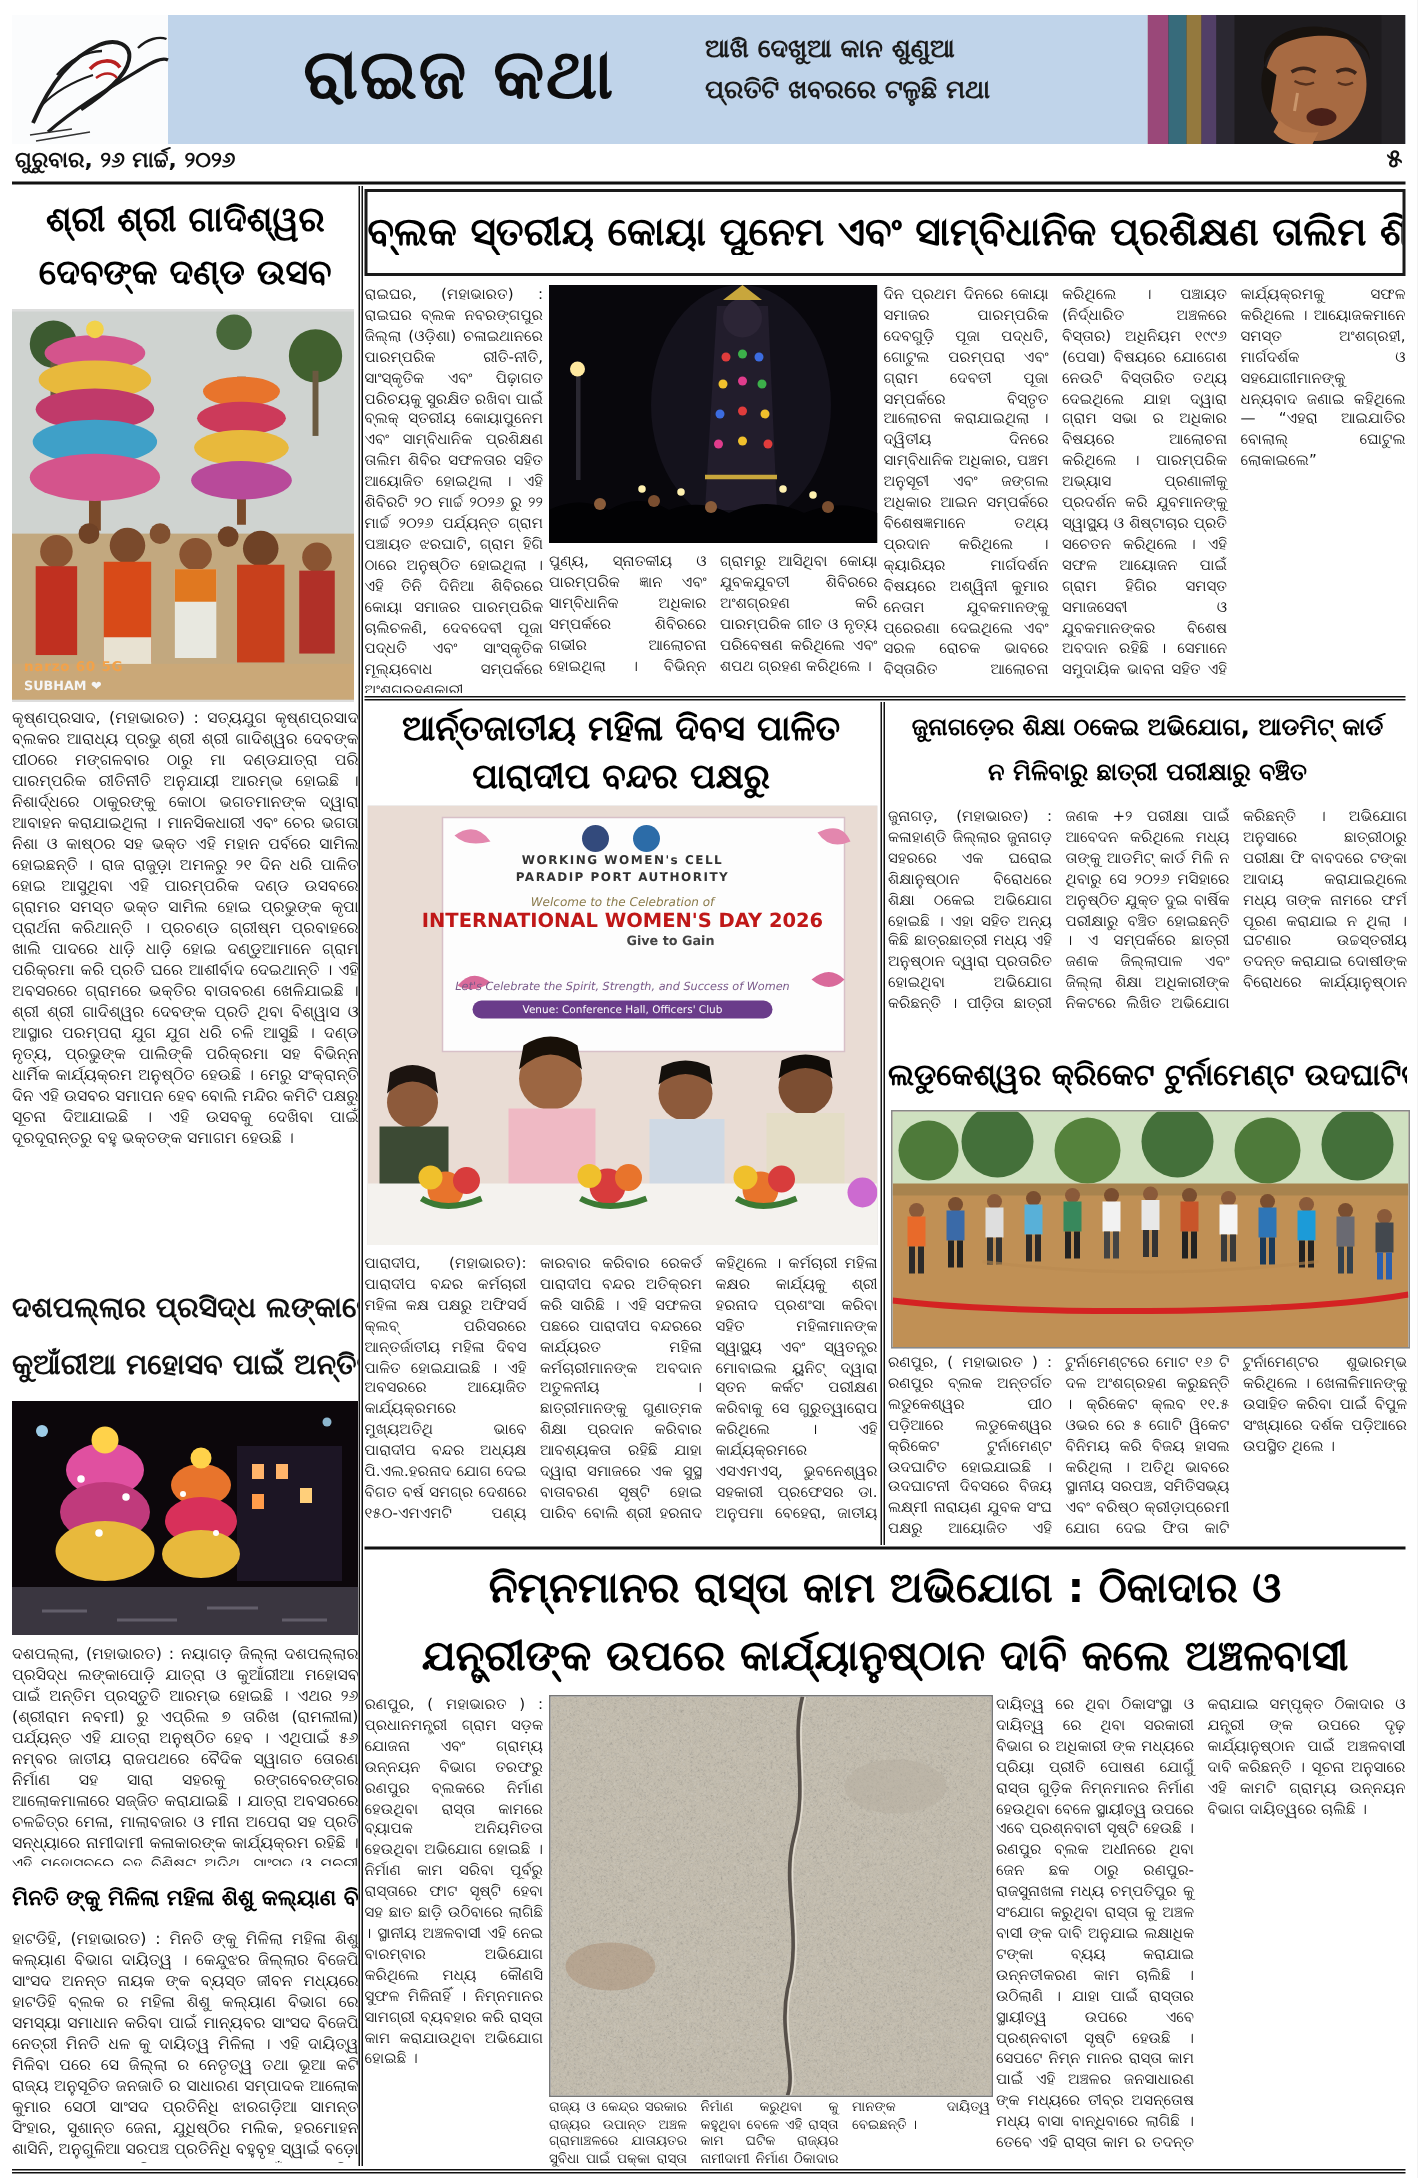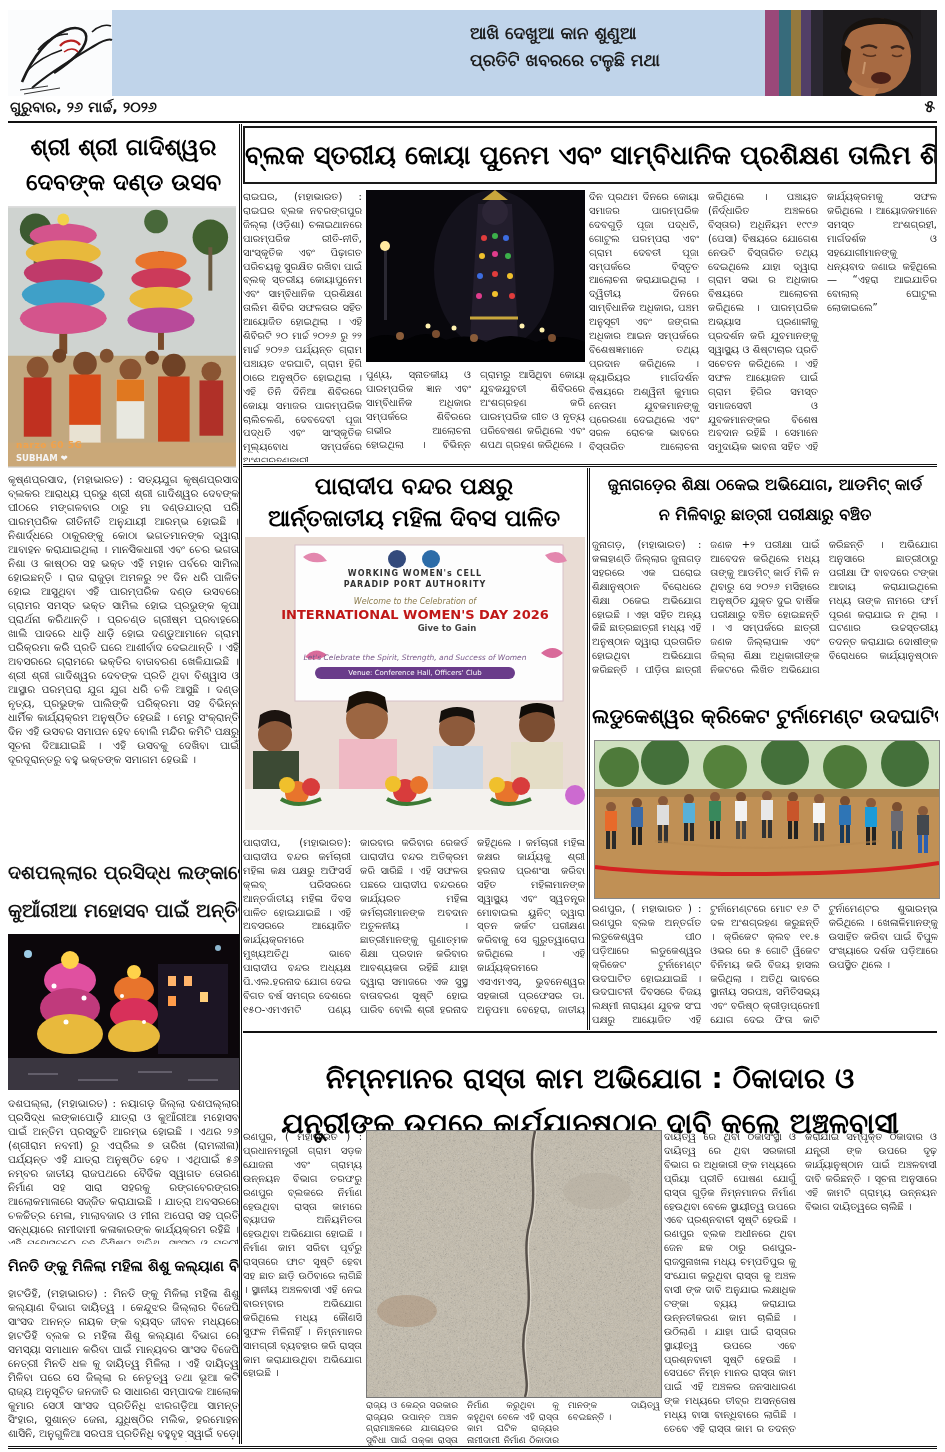--- a/index.html
+++ b/index.html
@@ -36,20 +36,21 @@
       <path d="M24,78 C42,62 66,48 86,36 C94,31 100,28 104,30" stroke="#1a1a1a" stroke-width="2.2" fill="none"></path>
       <path d="M30,40 C38,30 50,24 60,24" stroke="#1a1a1a" stroke-width="1.6" fill="none"></path>
       <path d="M20,60 C30,50 42,44 54,40" stroke="#1a1a1a" stroke-width="1.4" fill="none"></path>
       <path d="M52,36 C58,29 68,29 72,35" stroke="#b82020" stroke-width="2.4" fill="none"></path>
       <path d="M56,42 C61,38 67,38 70,42" stroke="#b82020" stroke-width="1.6" fill="none"></path>
       <path d="M12,80 L40,76 M16,84 L52,78" stroke="#333" stroke-width="1" fill="none"></path>
       <path d="M84,22 C90,16 98,14 103,16" stroke="#1a1a1a" stroke-width="1.6" fill="none"></path>
     </svg>
   </div>
 
+  <div class="abs masthead-title" style="left:150px;top:22px;width:312px;text-align:center;">ରାଇଜ କଥା</div>
 
   <div class="abs" style="left:470px;top:20px;">
     <div class="tagline">ଆଖି ଦେଖୁଆ କାନ ଶୁଣୁଆ</div>
     <div class="tagline">ପ୍ରତିଟି ଖବରରେ ଟଳୁଛି ମଥା</div>
   </div>
 
   <div class="photo" style="left:765px;top:10px;width:172px;height:86px;">
     <svg viewBox="0 0 172 86">
       <rect width="172" height="86" fill="#1d1b1e"></rect>
       <rect x="0" width="14" height="86" fill="#b0508a" opacity=".85"></rect>
@@ -234,22 +235,22 @@
     </svg>
   </div>
 
   <div class="abs body-txt cols2" style="left:366px;top:368px;width:219px;height:94px;">ପୁଣ୍ୟ, ସ୍ନାତକୀୟ ଓ ପାରମ୍ପରିକ ଜ୍ଞାନ ଏବଂ ସାମ୍ବିଧାନିକ ଅଧିକାର ସମ୍ପର୍କରେ ଶିବିରରେ ଗଭୀର ଆଲୋଚନା ହୋଇଥିଲା । ବିଭିନ୍ନ ଗ୍ରାମରୁ ଆସିଥିବା କୋୟା ଯୁବକଯୁବତୀ ଶିବିରରେ ଅଂଶଗ୍ରହଣ କରି ପାରମ୍ପରିକ ଗୀତ ଓ ନୃତ୍ୟ ପରିବେଷଣ କରିଥିଲେ ଏବଂ ଶପଥ ଗ୍ରହଣ କରିଥିଲେ ।</div>
 
   <div class="abs body-txt cols3" style="left:589px;top:190px;width:348px;height:272px;">ଦିନ ପ୍ରଥମ ଦିନରେ କୋୟା ସମାଜର ପାରମ୍ପରିକ ଦେବଗୁଡ଼ି ପୂଜା ପଦ୍ଧତି, ଗୋଟୁଲ ପରମ୍ପରା ଏବଂ ଗ୍ରାମ ଦେବତୀ ପୂଜା ସମ୍ପର୍କରେ ବିସ୍ତୃତ ଆଲୋଚନା କରାଯାଇଥିଲା । ଦ୍ୱିତୀୟ ଦିନରେ ସାମ୍ବିଧାନିକ ଅଧିକାର, ପଞ୍ଚମ ଅନୁସୂଚୀ ଏବଂ ଜଙ୍ଗଲ ଅଧିକାର ଆଇନ ସମ୍ପର୍କରେ ବିଶେଷଜ୍ଞମାନେ ତଥ୍ୟ ପ୍ରଦାନ କରିଥିଲେ । କ୍ୟାରିୟର ମାର୍ଗଦର୍ଶନ ବିଷୟରେ ଅଶ୍ୱିନୀ କୁମାର ନେତାମ ଯୁବକମାନଙ୍କୁ ପ୍ରେରଣା ଦେଇଥିଲେ ଏବଂ ସରଳ ରୋଚକ ଭାବରେ ବିସ୍ତାରିତ ଆଲୋଚନା କରିଥିଲେ । ପଞ୍ଚାୟତ (ନିର୍ଦ୍ଧାରିତ ଅଞ୍ଚଳରେ ବିସ୍ତାର) ଅଧିନିୟମ ୧୯୯୬ (ପେସା) ବିଷୟରେ ଯୋଗେଶ ନେଉଟି ବିସ୍ତାରିତ ତଥ୍ୟ ଦେଇଥିଲେ ଯାହା ଦ୍ୱାରା ଗ୍ରାମ ସଭା ର ଅଧିକାର ବିଷୟରେ ଆଲୋଚନା କରିଥିଲେ । ପାରମ୍ପରିକ ଅଭ୍ୟାସ ପ୍ରଣାଳୀକୁ ପ୍ରଦର୍ଶନ କରି ଯୁବମାନଙ୍କୁ ସ୍ୱାସ୍ଥ୍ୟ ଓ ଶିଷ୍ଟାଚାର ପ୍ରତି ସଚେତନ କରିଥିଲେ । ଏହି ସଫଳ ଆୟୋଜନ ପାଇଁ ଗ୍ରାମ ହିଗିର ସମସ୍ତ ସମାଜସେବୀ ଓ ଯୁବକମାନଙ୍କର ବିଶେଷ ଅବଦାନ ରହିଛି । ସେମାନେ ସମୁଦାୟିକ ଭାବନା ସହିତ ଏହି କାର୍ଯ୍ୟକ୍ରମକୁ ସଫଳ କରିଥିଲେ । ଆୟୋଜକମାନେ ସମସ୍ତ ଅଂଶଗ୍ରହୀ, ମାର୍ଗଦର୍ଶକ ଓ ସହଯୋଗୀମାନଙ୍କୁ ଧନ୍ୟବାଦ ଜଣାଇ କହିଥିଲେ— “ଏହରା ଆଇଯାତିର ବୋଲାଲ୍ ଘୋଟୁଲ ଲୋକାଇଲେ”</div>
 
   <div class="dbl-h" style="left:243px;top:464px;width:694px;"></div>
 
   <div class="abs headline" style="left:243px;top:470px;width:342px;font-size:23px;line-height:32px;">
+    <div>ଆର୍ନ୍ତଜାତୀୟ ମହିଳା ଦିବସ ପାଳିତ</div>
     <div>ପାରାଦୀପ ବନ୍ଦର ପକ୍ଷରୁ</div>
-    <div>ଆର୍ନ୍ତଜାତୀୟ ମହିଳା ଦିବସ ପାଳିତ</div>
   </div>
 
   <div class="photo" style="left:245px;top:537px;width:340px;height:293px;">
     <svg viewBox="0 0 340 293">
       <rect width="340" height="293" fill="#e9dcd4"></rect>
       <rect x="50" y="8" width="268" height="156" fill="#fdfdfd" stroke="#d8c0c8"></rect>
       <path d="M58,20 q14,-10 24,4 q-16,4 -24,-4z" fill="#e387ae"></path>
       <path d="M300,18 q16,-8 22,6 q-14,6 -22,-6z" fill="#e387ae"></path>
       <path d="M60,120 q10,-12 22,-2 q-12,8 -22,2z" fill="#d96a9a"></path>
       <path d="M296,116 q12,-10 22,0 q-10,10 -22,0z" fill="#d96a9a"></path>
@@ -403,21 +404,21 @@
       </g>
       <path d="M0,126 C80,136 260,136 344,122" stroke="#d42222" stroke-width="4" fill="none"></path>
       <path d="M60,100 q110,14 224,0" stroke="#b98a50" stroke-width="2" fill="none" opacity=".6"></path>
     </svg>
   </div>
 
   <div class="abs body-txt cols3" style="left:592px;top:902px;width:346px;height:128px;">ରଣପୁର, ( ମହାଭାରତ ) : ରଣପୁର ବ୍ଲକ ଅନ୍ତର୍ଗତ ଲଡୁକେଶ୍ୱର ପୀଠ ପଡ଼ିଆରେ ଲଡୁକେଶ୍ୱର କ୍ରିକେଟ ଟୁର୍ନାମେଣ୍ଟ ଉଦଘାଟିତ ହୋଇଯାଇଛି । ଉଦଘାଟନୀ ଦିବସରେ ବିଜୟ ଲକ୍ଷ୍ମୀ ନାରାୟଣ ଯୁବକ ସଂଘ ପକ୍ଷରୁ ଆୟୋଜିତ ଏହି ଟୁର୍ନାମେଣ୍ଟରେ ମୋଟ ୧୬ ଟି ଦଳ ଅଂଶଗ୍ରହଣ କରୁଛନ୍ତି । କ୍ରିକେଟ କ୍ଲବ ୧୧.୫ ଓଭର ରେ ୫ ଗୋଟି ୱିକେଟ ବିନିମୟ କରି ବିଜୟ ହାସଲ କରିଥିଲା । ଅତିଥି ଭାବରେ ସ୍ଥାନୀୟ ସରପଞ୍ଚ, ସମିତିସଭ୍ୟ ଏବଂ ବରିଷ୍ଠ କ୍ରୀଡ଼ାପ୍ରେମୀ ଯୋଗ ଦେଇ ଫିତା କାଟି ଟୁର୍ନାମେଣ୍ଟର ଶୁଭାରମ୍ଭ କରିଥିଲେ । ଖେଳାଳିମାନଙ୍କୁ ଉସାହିତ କରିବା ପାଇଁ ବିପୁଳ ସଂଖ୍ୟାରେ ଦର୍ଶକ ପଡ଼ିଆରେ ଉପସ୍ଥିତ ଥିଲେ ।</div>
 
   <div class="hline" style="left:243px;top:1031px;width:694px;height:2px;"></div>
 
-  <div class="abs headline" style="left:243px;top:1036px;width:694px;font-size:28px;line-height:45px;margin-top:20px;">
+  <div class="abs headline" style="left:243px;top:1036px;width:694px;font-size:28px;line-height:45px;">
     <div>ନିମ୍ନମାନର ରାସ୍ତା କାମ ଅଭିଯୋଗ : ଠିକାଦାର ଓ</div>
     <div>ଯନ୍ତ୍ରୀଙ୍କ ଉପରେ କାର୍ଯ୍ୟାନୁଷ୍ଠାନ ଦାବି କଲେ ଅଞ୍ଚଳବାସୀ</div>
   </div>
 
   <div class="abs body-txt" style="left:243px;top:1130px;width:119px;height:316px;">ରଣପୁର, ( ମହାଭାରତ ) : ପ୍ରଧାନମନ୍ତ୍ରୀ ଗ୍ରାମ ସଡ଼କ ଯୋଜନା ଏବଂ ଗ୍ରାମ୍ୟ ଉନ୍ନୟନ ବିଭାଗ ତରଫରୁ ରଣପୁର ବ୍ଲକରେ ନିର୍ମାଣ ହେଉଥିବା ରାସ୍ତା କାମରେ ବ୍ୟାପକ ଅନିୟମିତତା ହେଉଥିବା ଅଭିଯୋଗ ହୋଇଛି । ନିର୍ମାଣ କାମ ସରିବା ପୂର୍ବରୁ ରାସ୍ତାରେ ଫାଟ ସୃଷ୍ଟି ହେବା ସହ ଛାତ ଛାଡ଼ି ଉଠିବାରେ ଲାଗିଛି । ସ୍ଥାନୀୟ ଅଞ୍ଚଳବାସୀ ଏହି ନେଇ ବାରମ୍ବାର ଅଭିଯୋଗ କରିଥିଲେ ମଧ୍ୟ କୌଣସି ସୁଫଳ ମିଳିନାହିଁ । ନିମ୍ନମାନର ସାମଗ୍ରୀ ବ୍ୟବହାର କରି ରାସ୍ତା କାମ କରାଯାଉଥିବା ଅଭିଯୋଗ ହୋଇଛି ।</div>
 
   <div class="photo" style="left:366px;top:1130px;width:294px;height:266px;border:1px solid #777;">
     <svg viewBox="0 0 294 266">
       <defs>
         <filter id="gravel" x="0" y="0" width="100%" height="100%">

